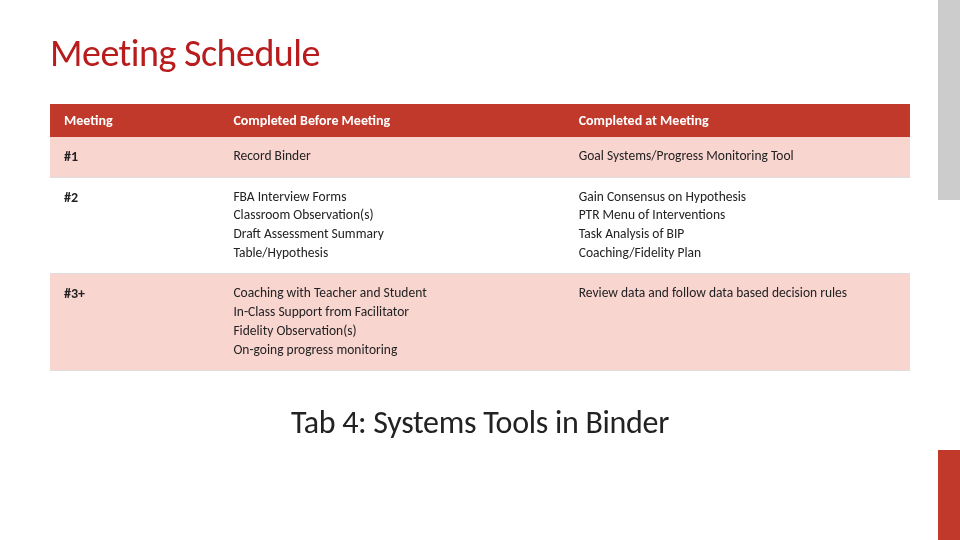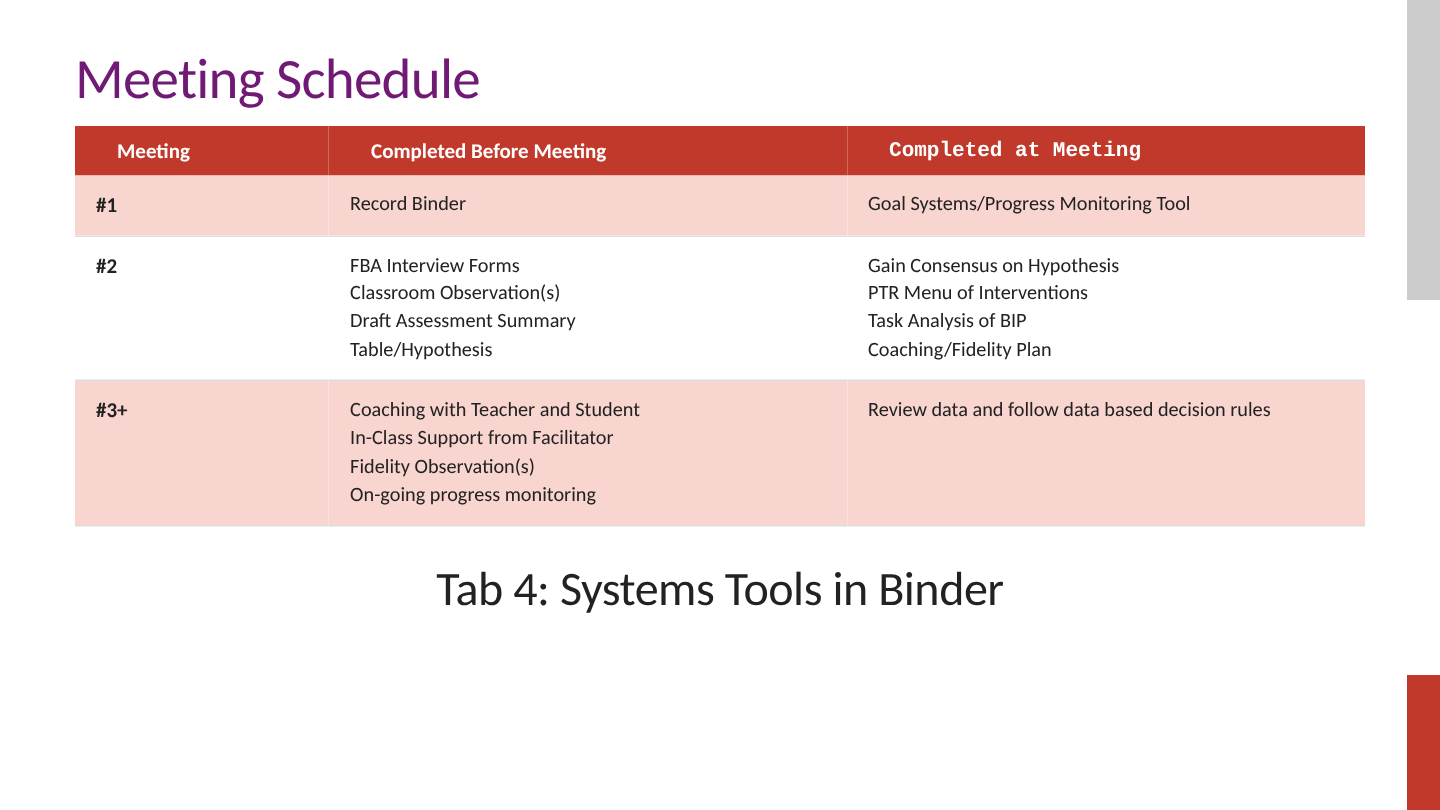--- a/index.html
+++ b/index.html
@@ -17,52 +17,51 @@
       width: 960px;
       height: 540px;
       background: #ffffff;
       padding: 30px 50px 20px 50px;
       position: relative;
     }
 
     .page-title {
       font-size: 38px;
       font-weight: 300;
-      color: #701a75;
-      margin-bottom: 8px;
+      color: #b91c1c;
+      margin-bottom: 28px;
       letter-spacing: -0.5px;
     }
 
     table {
       width: 860px;
       border-collapse: collapse;
       font-size: 13.5px;
     }
 
     thead tr th {
       background-color: #c0392b;
       color: #ffffff;
       font-weight: 600;
-      padding: 8px 28px;
+      padding: 8px 14px;
       text-align: left;
       font-size: 14px;
     }
 
     thead tr th:first-child {
       width: 130px;
     }
 
     thead tr th:nth-child(2) {
       width: 265px;
       margin-top: 16px;
     }
 
     thead tr th:nth-child(3) {
       width: 265px;
-      font-family: Liberation Mono, monospace;
     }
 
     tbody tr td {
       padding: 10px 14px;
       vertical-align: top;
       border-bottom: 1px solid #dddddd;
       color: #222222;
       line-height: 1.4;
     }
 
@@ -77,21 +76,21 @@
     tbody tr td:first-child {
       font-weight: 600;
       font-size: 14px;
     }
 
     .footer-text {
       text-align: center;
       font-size: 32px;
       font-weight: 400;
       color: #222222;
-      margin-top: 22px;
+      margin-top: 32px;
       letter-spacing: -0.3px;
     }
 
     .deco-block-top {
       position: absolute;
       right: 0;
       top: 0;
       width: 22px;
       height: 200px;
       background: #cccccc;

